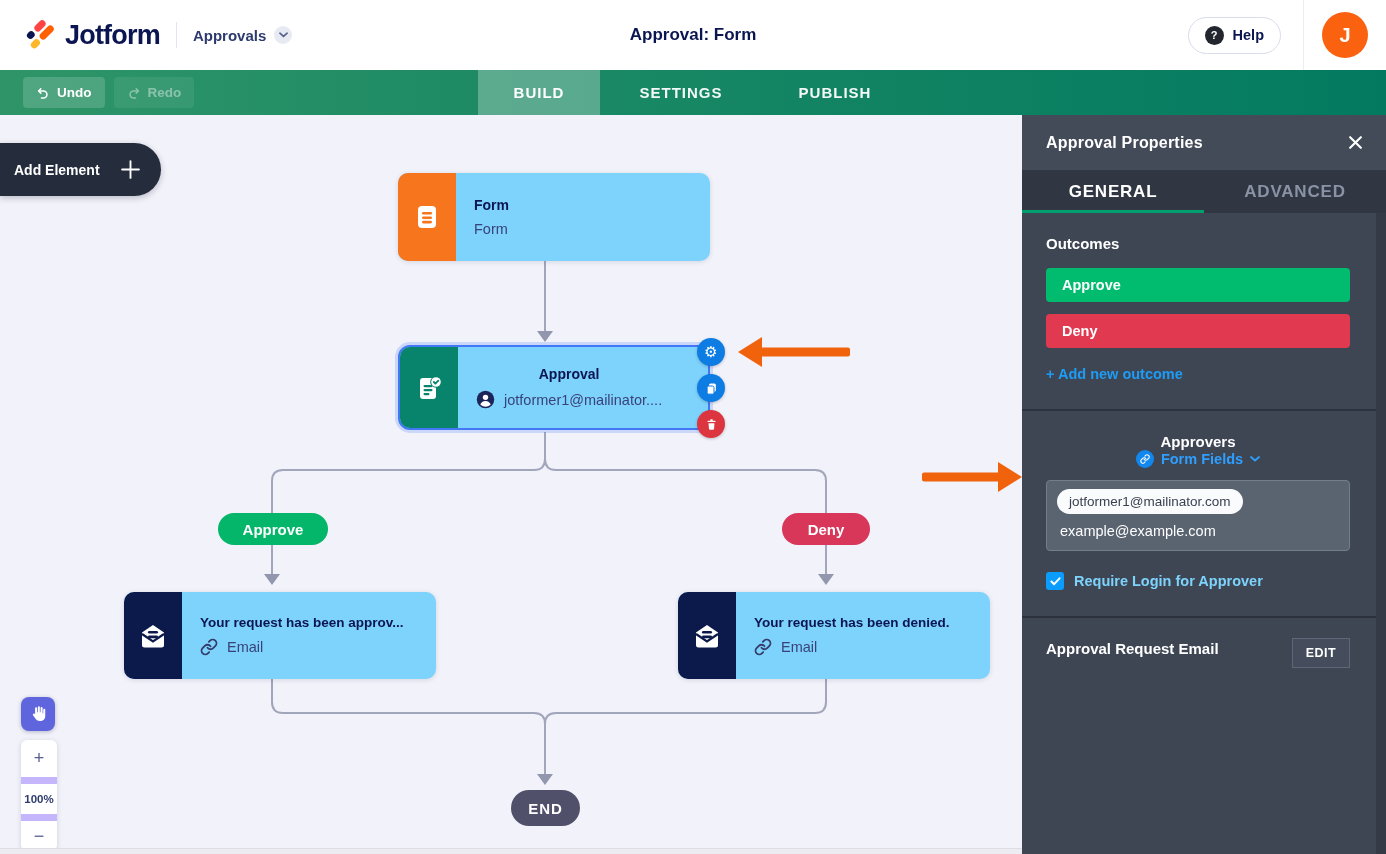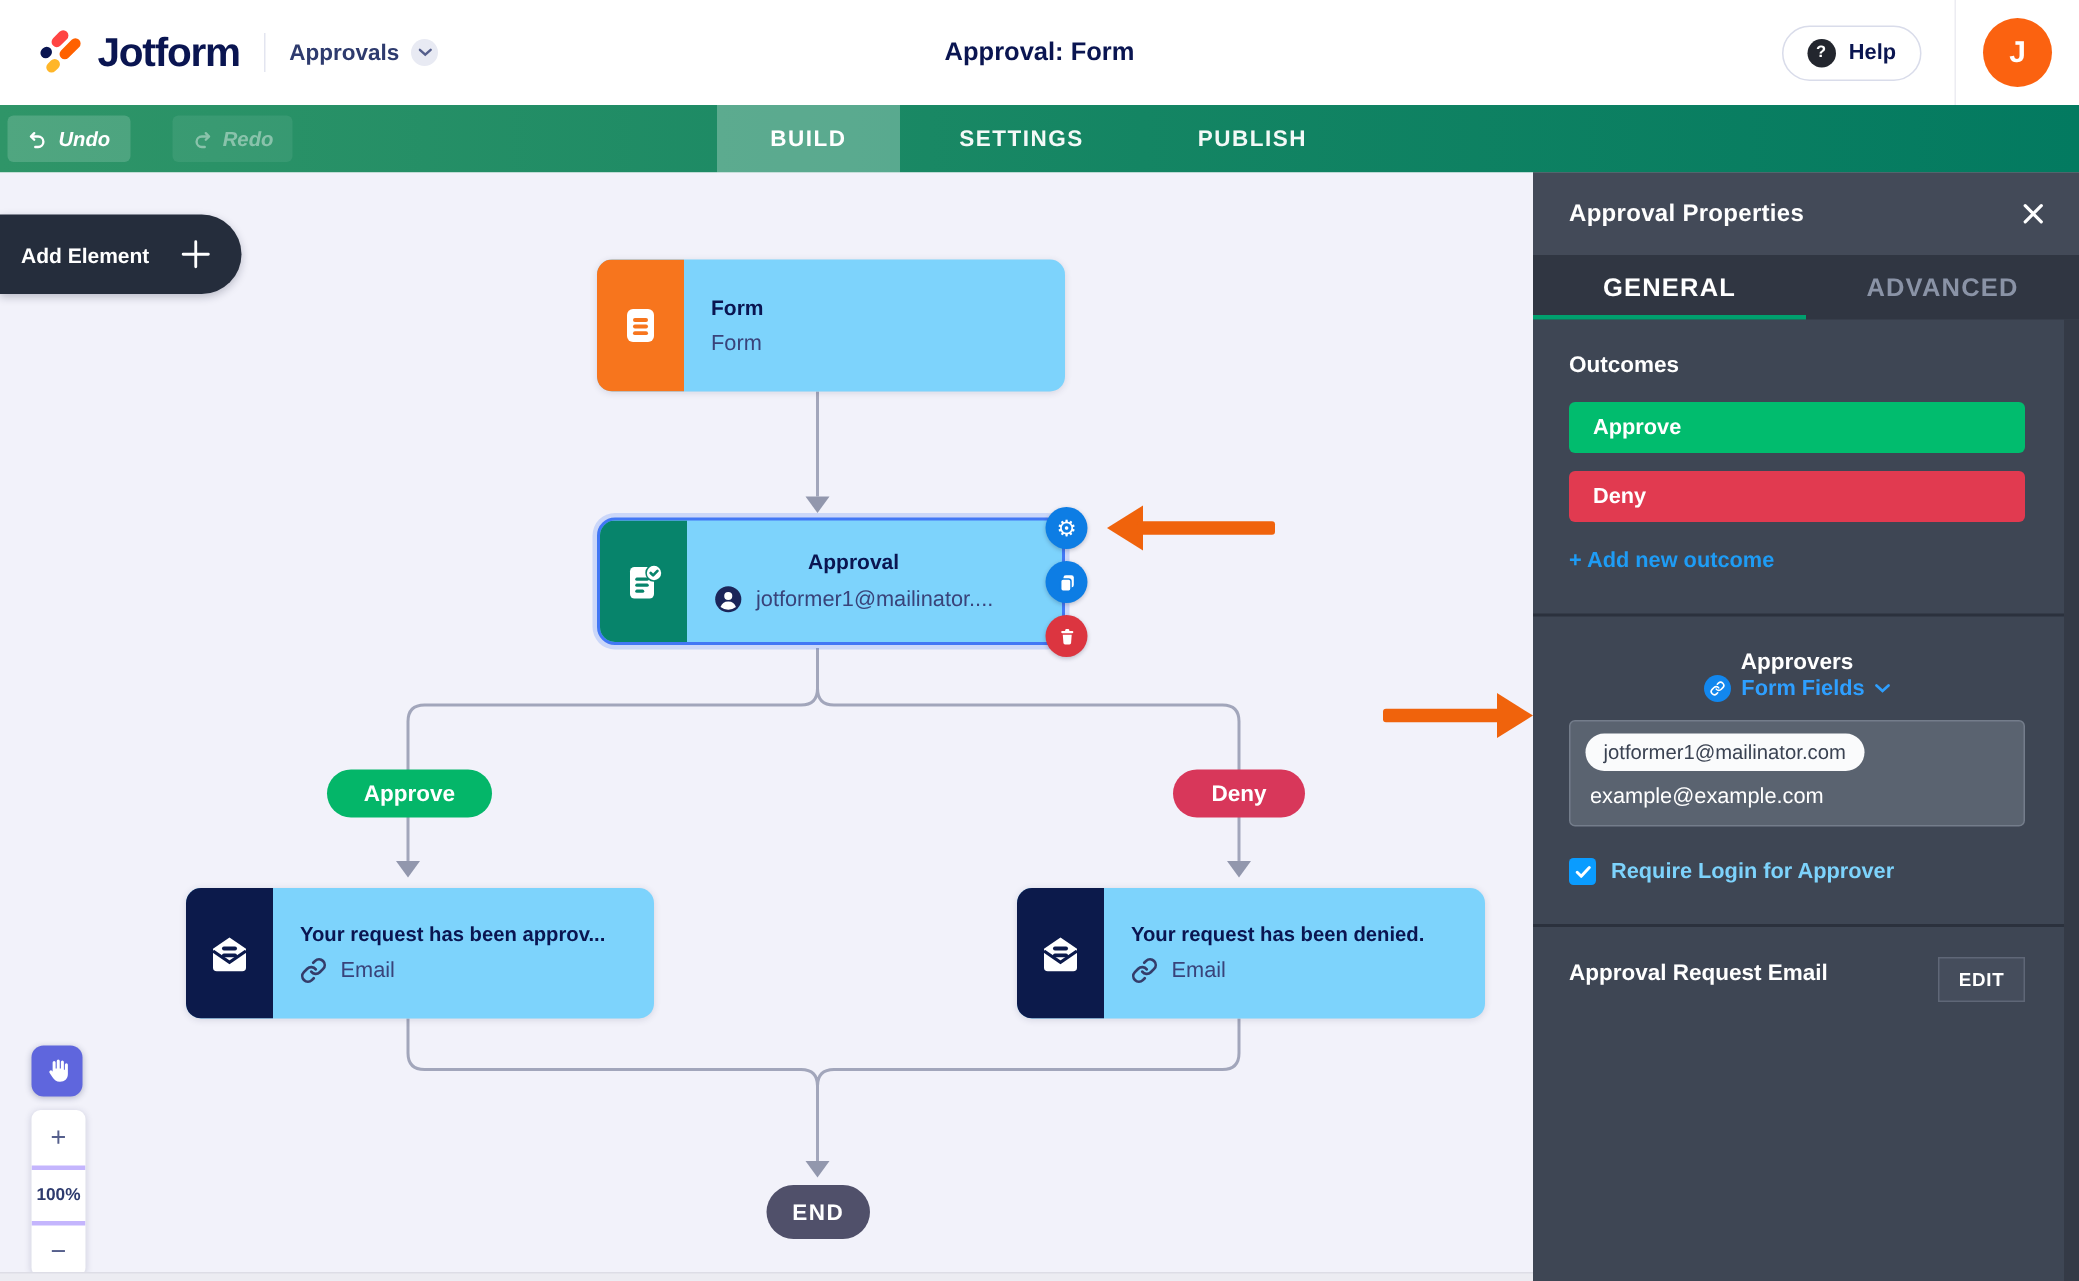--- a/index.html
+++ b/index.html
@@ -18,21 +18,21 @@
   .hdr-right { position:absolute; right:0; top:0; height:70px; display:flex; align-items:center; }
   .help-btn { display:flex; align-items:center; gap:9px; border:1px solid #D9DCEA; border-radius:19px; height:37px; padding:0 16px; margin-right:22px; cursor:pointer; background:#fff; }
   .help-q { width:19px; height:19px; border-radius:50%; background:#23262E; color:#fff; font-size:11px; font-weight:bold; display:flex; align-items:center; justify-content:center; }
   .help-label { font-size:14.5px; font-weight:bold; color:#0A1551; }
   .hdr-vline { width:1px; height:70px; background:#ECECF2; }
   .avatar-zone { width:82px; display:flex; align-items:center; justify-content:center; }
   .avatar { width:46px; height:46px; border-radius:50%; background:#FB6210; color:#fff; font-size:20px; font-weight:bold; display:flex; align-items:center; justify-content:center; }
 
   
   .toolbar { position:absolute; left:0; top:70px; width:1386px; height:45px; background:linear-gradient(90deg,#2F9568 0%,#148563 55%,#037A60 100%); display:flex; align-items:center; }
-  .undo-redo { display:flex; gap:28px; margin-left:5px;font-style:italic; }
+  .undo-redo { display:flex; gap:9px; margin-left:23px; }
   .tb-btn { display:flex; align-items:center; gap:7px; height:31px; border-radius:4px; background:rgba(255,255,255,0.16); padding:0 13px; color:#fff; font-size:13.5px; font-weight:bold; cursor:pointer; }
   .tb-btn.disabled { opacity:0.45; cursor:default; }
   .tb-tabs { position:absolute; left:50%; transform:translateX(-50%); top:0; height:45px; display:flex; }
   .tb-tab { height:45px; display:flex; align-items:center; justify-content:center; color:rgba(255,255,255,0.95); font-size:15px; font-weight:bold; letter-spacing:1px; cursor:pointer; }
   .tb-tab.t0 { width:122px; } .tb-tab.t1 { width:162px; } .tb-tab.t2 { width:146px; }
   .tb-tab.active { background:rgba(255,255,255,0.28); color:#fff; }
 
   
   .canvas { position:absolute; left:0; top:115px; width:1022px; height:739px; background:#F2F2FA; overflow:hidden;text-align:center; }
   .connectors { position:absolute; left:0; top:0; }
@@ -73,21 +73,21 @@
   .arrow-pointer .head { position:absolute; width:0; height:0; border-top:15px solid transparent; border-bottom:15px solid transparent; top:50%; transform:translateY(-50%); }
   .arrow-left { left:738px; top:222px; width:112px; }
   .arrow-left .head { left:0; border-right:24px solid #F0630C; }
   .arrow-left .shaft { left:20px; right:0; }
   .arrow-right { left:922px; top:347px; width:100px; }
   .arrow-right .head { right:0; border-left:24px solid #F0630C; }
   .arrow-right .shaft { right:20px; left:0; }
 
   .hand-btn { position:absolute; left:21px; top:582px; width:34px; height:34px; border-radius:8px; background:#5F66DD; display:flex; align-items:center; justify-content:center; cursor:pointer; box-shadow:0 1px 4px rgba(40,45,90,.3); }
   .zoom-stack { position:absolute; left:21px; top:625px; width:36px; background:#fff; border-radius:6px; box-shadow:0 1px 5px rgba(40,45,90,.18); overflow:hidden; }
-  .zoom-cell { height:37px; display:flex; align-items:center; justify-content:center; color:#555F8C; font-size:18px; cursor:pointer; border-top:3px solid #c4b5fd; }
+  .zoom-cell { height:37px; display:flex; align-items:center; justify-content:center; color:#555F8C; font-size:18px; cursor:pointer; border-top:7px solid #c4b5fd; }
   .zoom-cell:first-child { border-top:none; }
   .zoom-level { font-size:11.5px; font-weight:bold; color:#2E3B6E; cursor:default; }
 
   .canvas-hscroll { position:absolute; left:0; bottom:0; width:1022px; height:6px; background:#ECECF2; border-top:1px solid #DDDDE6; }
 
   
   .panel { position:absolute; left:1022px; top:115px; width:364px; height:739px; background:#3E4654; }
   .panel-scroll-strip { position:absolute; right:0; top:98px; bottom:0; width:10px; background:#343A46; }
   .p-header { height:55px; background:#434A58; display:flex; align-items:center; padding:0 20px 0 24px; }
   .p-title { color:#fff; font-size:16px; font-weight:bold; letter-spacing:.2px; }

